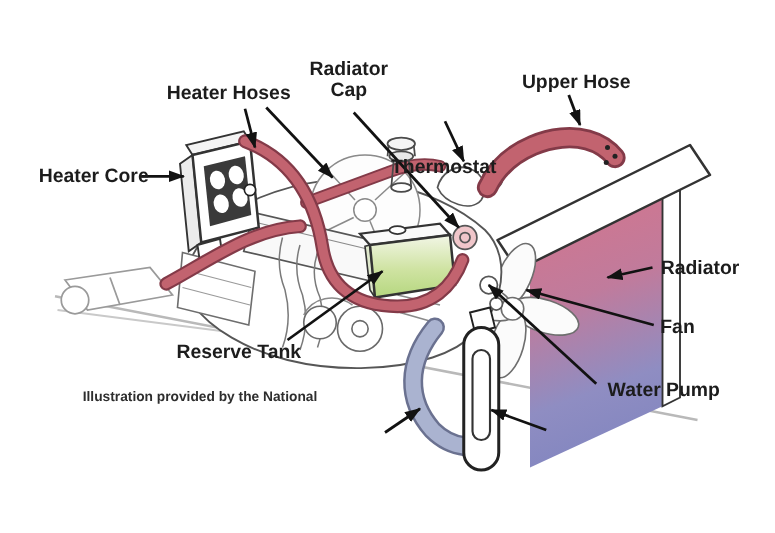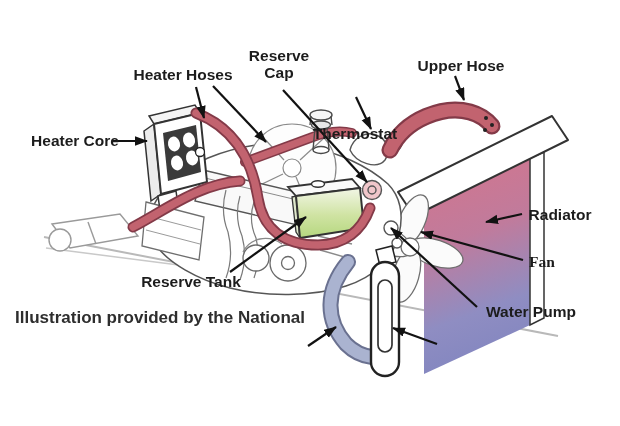--- a/index.html
+++ b/index.html
@@ -9,30 +9,30 @@
   }
   .stage svg{position:absolute;left:0;top:0;}
   .lbl{
     position:absolute;transform:translate(-50%,-50%);
     font-weight:700;font-size:15.5px;line-height:1.1;color:#1c1c1c;
     text-align:center;white-space:nowrap;
   }
   .lbl.wrap{white-space:normal;}
   .credit{
     position:absolute;transform:translate(-50%,-50%);
-    font-weight:700;font-size:17px;line-height:1.3;color:#2e2e2e;text-align:center;white-space:nowrap;
+    font-weight:700;font-size:11px;line-height:1.3;color:#2e2e2e;text-align:center;white-space:nowrap;
   }
   
   #lbl-heater-hoses{left:177px;top:75px;padding-left:12px;}
   #lbl-pressure-cap{left:279px;top:64px;width:92px;}
   #lbl-thermostat{left:355px;top:86px;margin-top:48px;}
   #lbl-upper-hose{left:461px;top:66px;}
   #lbl-heater-core{left:75px;top:141px;}
   #lbl-radiator{left:560px;top:215px;}
-  #lbl-fan{left:542px;top:262px;font-family:Liberation Serif, serif;}
+  #lbl-fan{left:542px;top:262px;}
   #lbl-reserve-tank{left:177px;top:282px;margin-left:14px;}
   #lbl-water-pump{left:531px;top:312px;}
   #lbl-lower-hose{left:283px;top:356px;}
   #lbl-transmission-cooler{left:486px;top:354px;width:124px;}
   #credit-box{left:160px;top:318px;}
 </style>
 </head>
 <body>
 
 <div class="stage">
@@ -199,21 +199,21 @@
       <line x1="522" y1="214" x2="486" y2="222" marker-end="url(#ah)"></line>
       <line x1="523" y1="260" x2="421" y2="232" marker-end="url(#ah)"></line>
       <line x1="230" y1="272" x2="306" y2="217" marker-end="url(#ah)"></line>
       <line x1="477" y1="307" x2="391" y2="228" marker-end="url(#ah)"></line>
       <line x1="308" y1="346" x2="336" y2="327" marker-end="url(#ah)"></line>
       <line x1="437" y1="344" x2="393" y2="328" marker-end="url(#ah)"></line>
     </g>
   </svg>
 
   <div class="lbl" id="lbl-heater-hoses">Heater Hoses</div>
-  <div class="lbl wrap" id="lbl-pressure-cap">Reserve Cap</div>
+  <div class="lbl wrap" id="lbl-pressure-cap">Radiator Cap</div>
   <div class="lbl" id="lbl-thermostat">Thermostat</div>
   <div class="lbl" id="lbl-upper-hose">Upper Hose</div>
   <div class="lbl" id="lbl-heater-core">Heater Core</div>
   <div class="lbl" id="lbl-radiator">Radiator</div>
   <div class="lbl" id="lbl-fan">Fan</div>
   <div class="lbl" id="lbl-reserve-tank">Reserve Tank</div>
   <div class="lbl" id="lbl-water-pump">Water Pump</div>
 
   <div class="credit" id="credit-box">
     <div>Illustration provided by the National</div>

